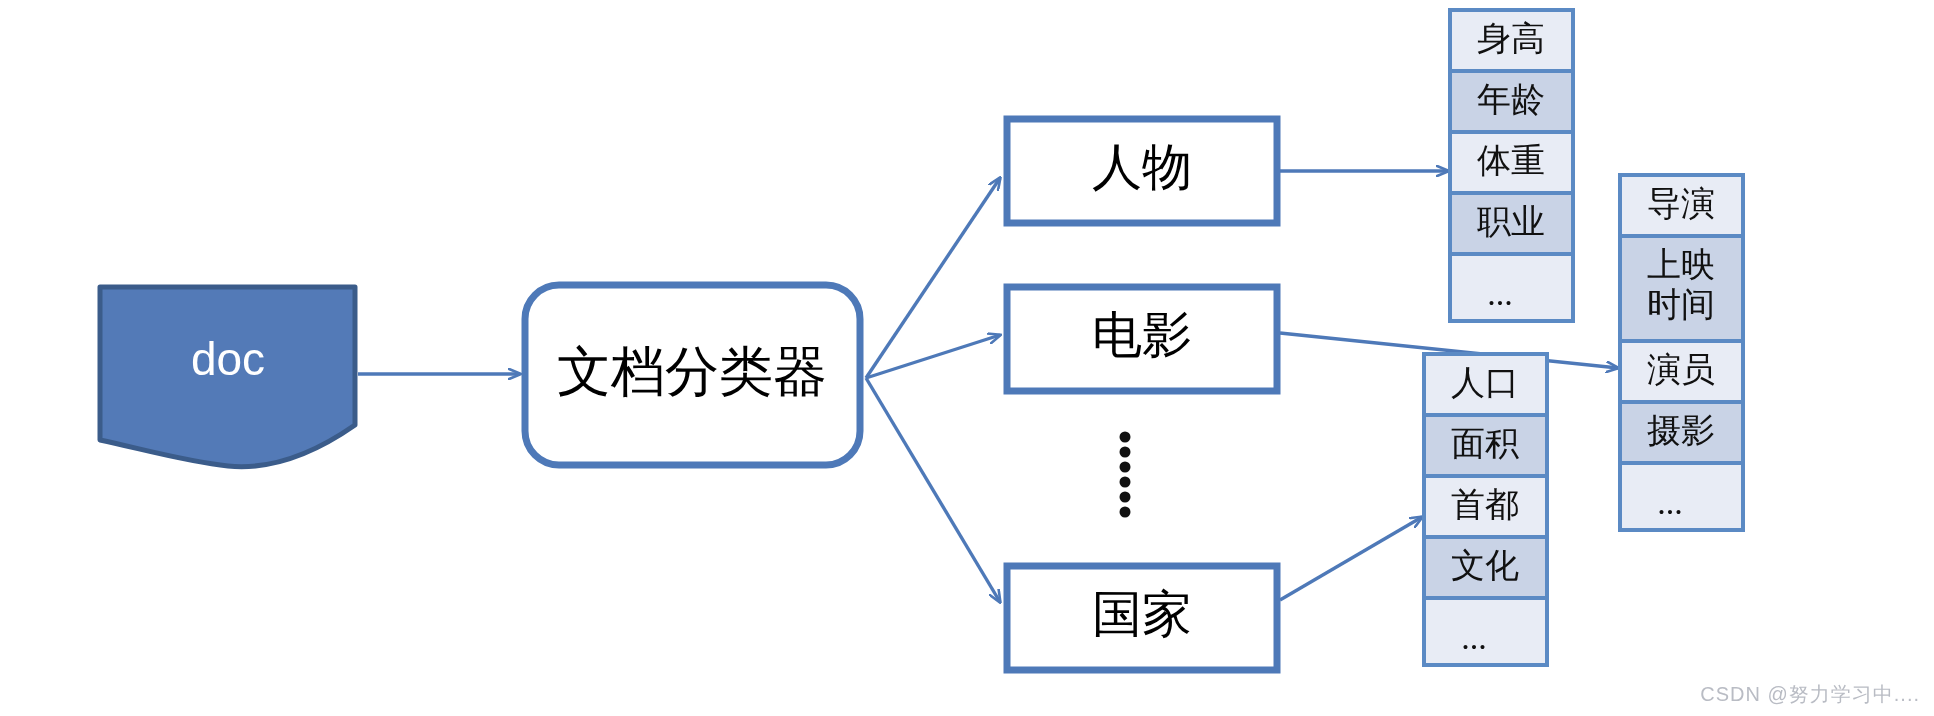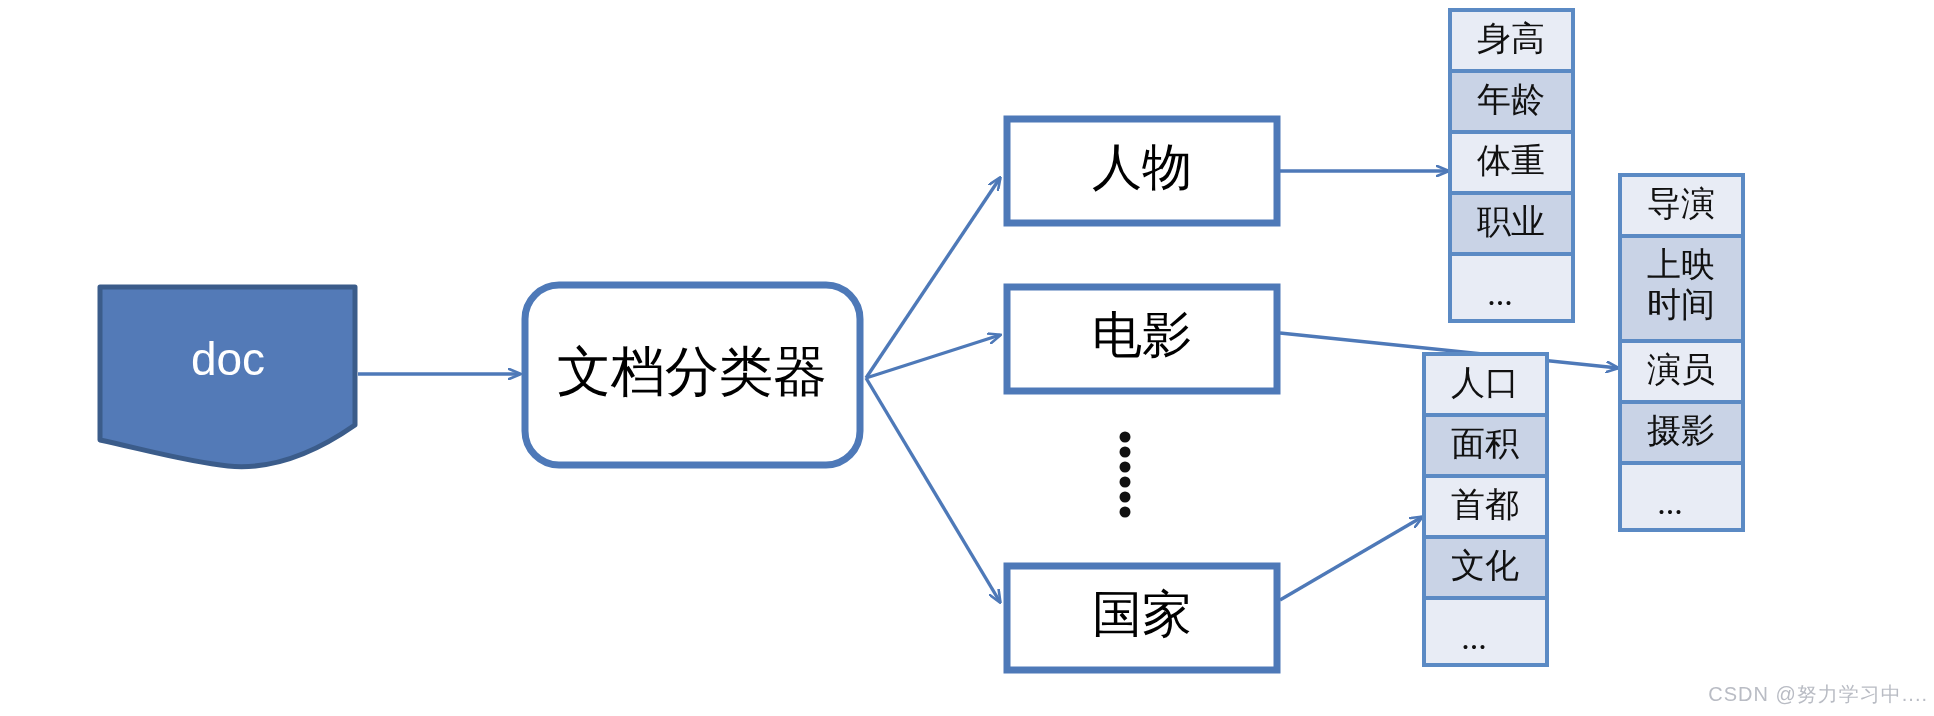--- a/index.html
+++ b/index.html
@@ -45,21 +45,21 @@
   }
   .cell-label-dots {
     font-family: "Liberation Serif", "DejaVu Serif", serif;
     fill: #111111;
     text-anchor: middle;
     dominant-baseline: middle;
     font-size: 34px;
   }
   .watermark {
     position: absolute;
-    right: 6px;
+    right: 14px;
     bottom: 8px;
     font-family: "Liberation Sans", "DejaVu Sans", sans-serif;
     font-size: 20px;
     color: #b9bcc4;
     letter-spacing: 1px;
     white-space: nowrap;
   }
 </style>
 </head>
 <body>

